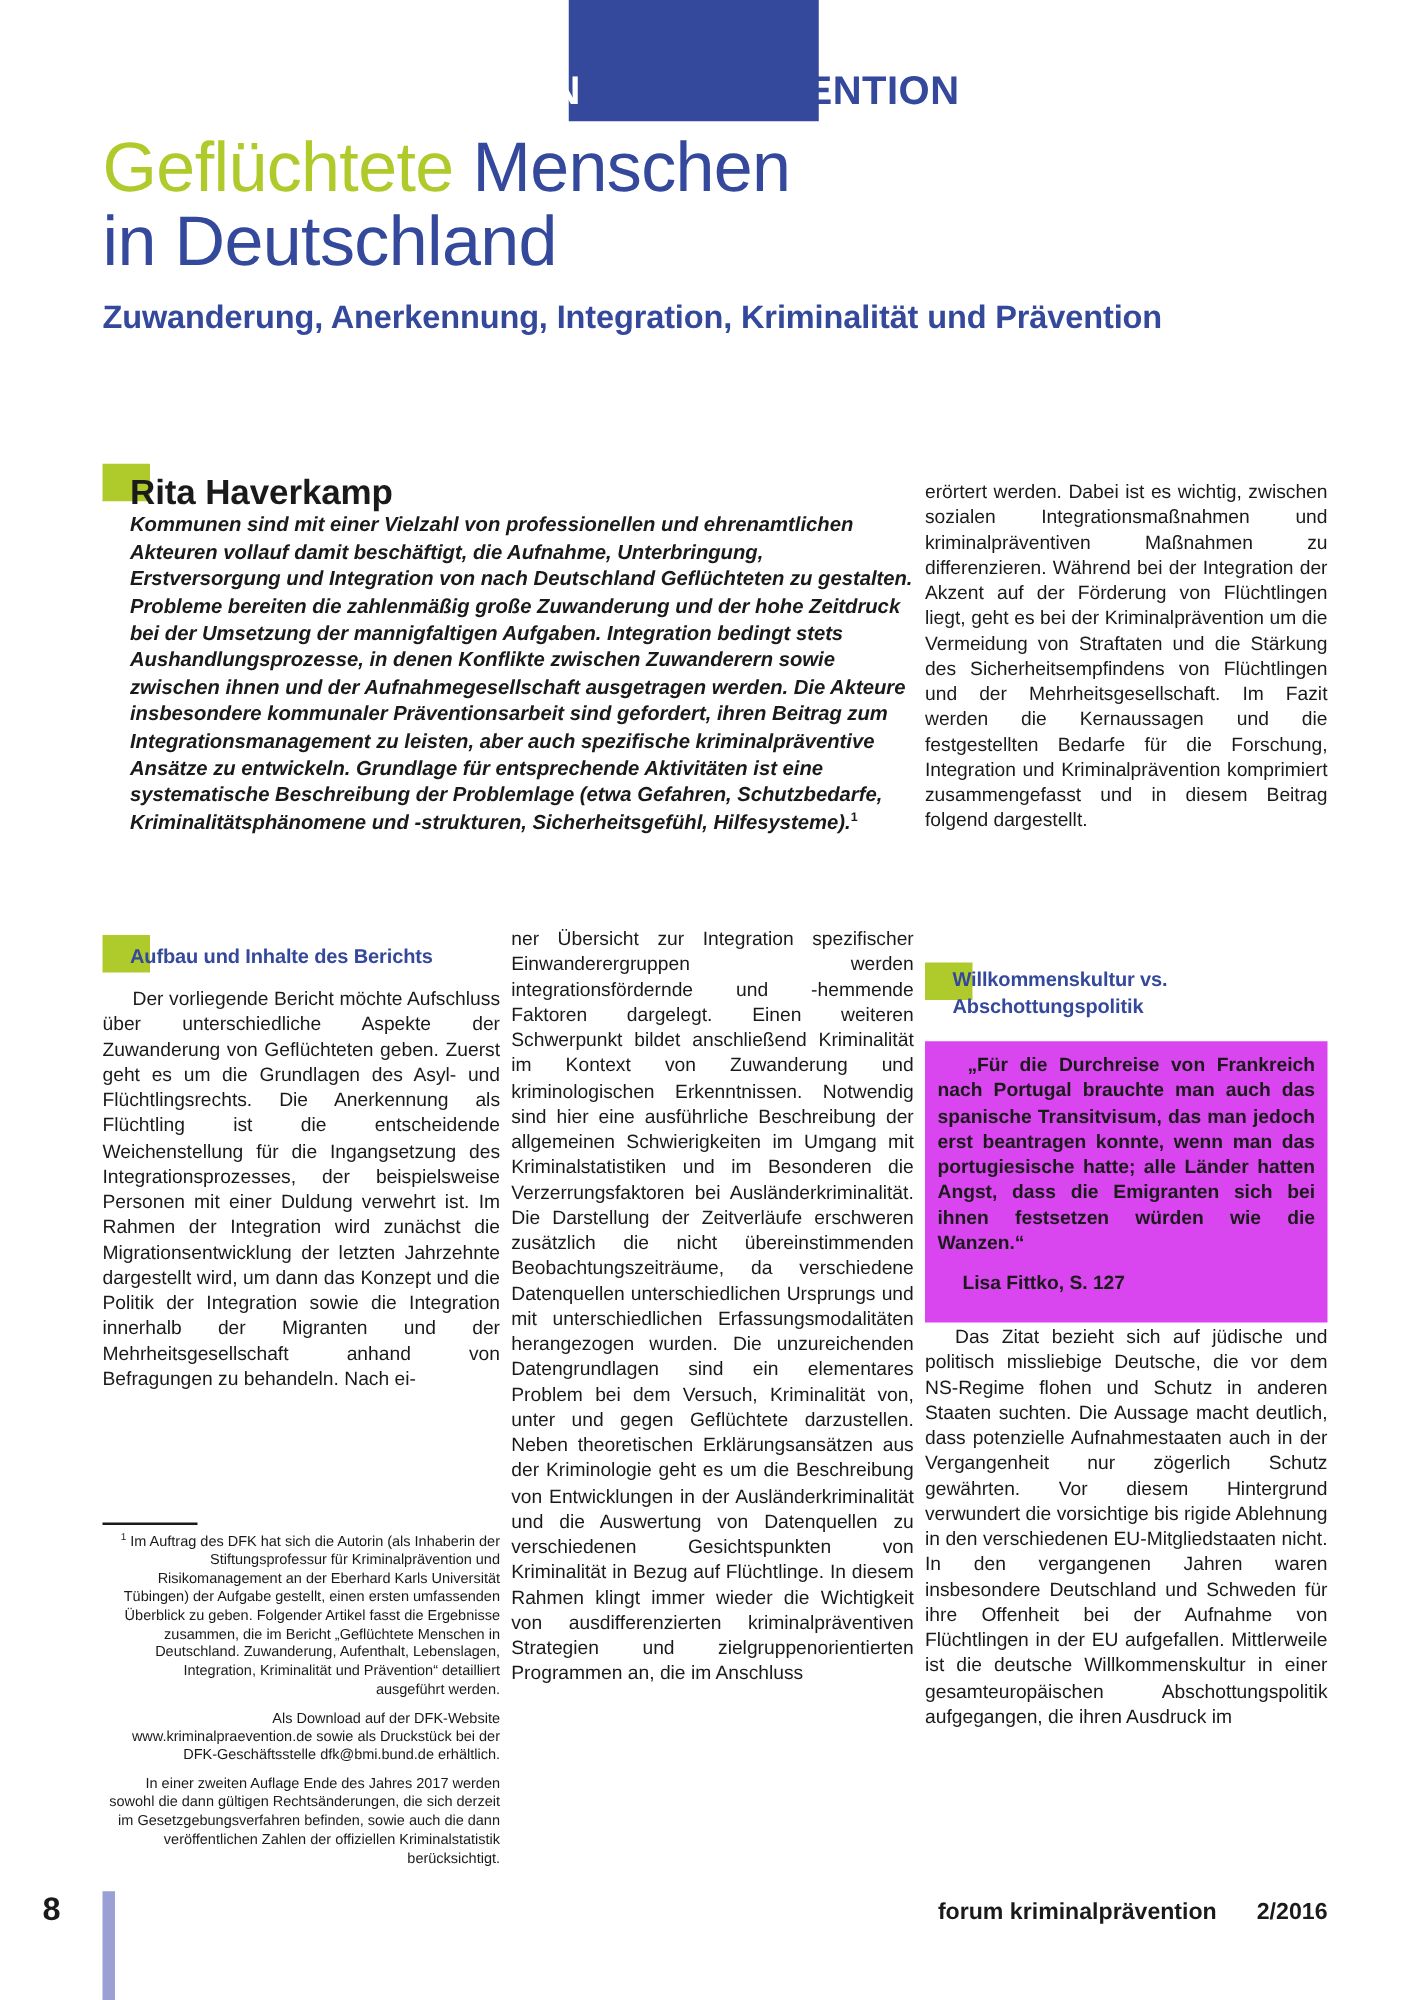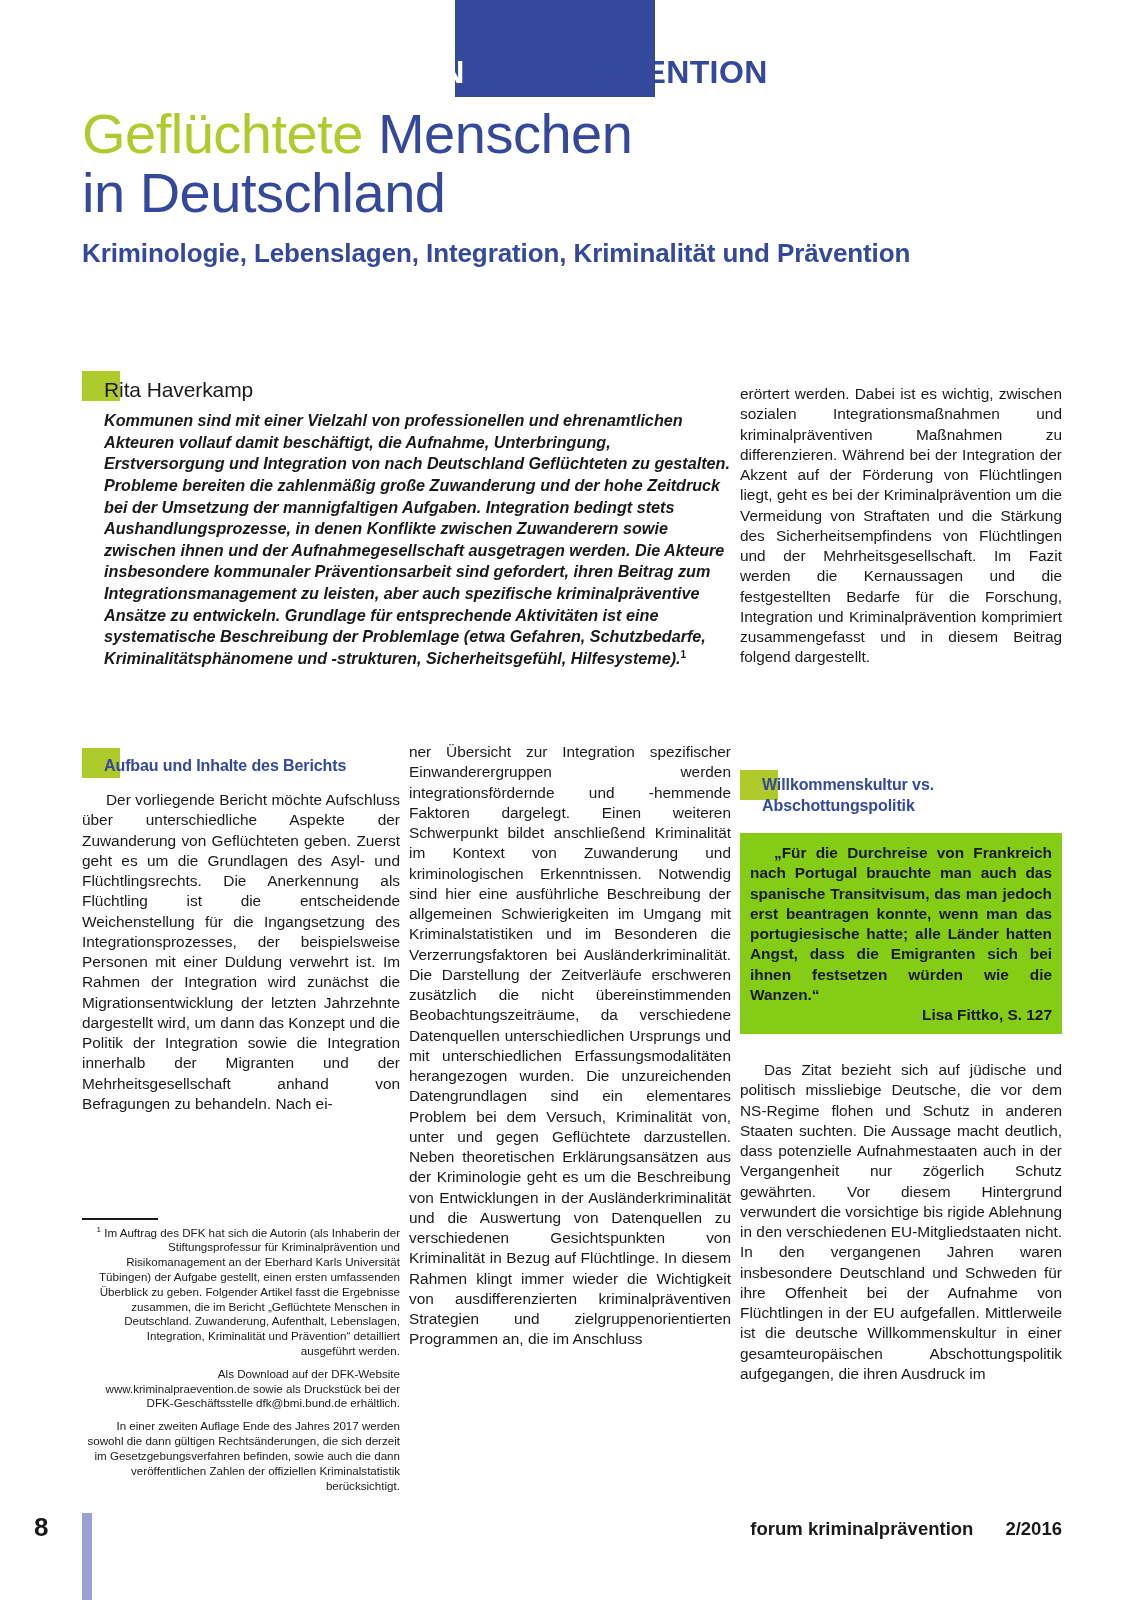--- a/index.html
+++ b/index.html
@@ -70,22 +70,22 @@
     position: absolute;
     background: #afcb2b;
     z-index: 0;
   }
 
   
   .author {
     position: absolute;
     left: 104px;
     top: 378px;
-    font-size: 21px;
-    font-weight: normal;
+    font-size: 28px;
+    font-weight: bold;
     color: #1a1a1a;
     z-index: 2;
     letter-spacing: -0.1px;
   }
 
   
   .abstract {
     position: absolute;
     left: 104px;
     top: 410px;
@@ -128,31 +128,31 @@
   }
   .sec-head-1 { left: 104px; top: 756px; width: 300px; }
   .sec-head-2 { left: 762px; top: 775px; width: 290px; }
 
   
   .quotebox {
     position: absolute;
     left: 740px;
     top: 833px;
     width: 322px;
-    background: #84cc16;
+    background: #d946ef;
     padding: 10px 10px 9px 10px;
     box-sizing: border-box;
     font-size: 15.4px;
     line-height: 1.315;
     text-align: justify;
     font-weight: bold;
     color: #1a1a1a;
   }
   .quotebox .q-text { text-indent: 24px; margin: 0; }
-  .quotebox .q-src  { text-indent: 8px; margin: 0; text-align: right; }
+  .quotebox .q-src  { text-indent: 8px; margin: 12px; text-align: left; }
 
   
   .footnote {
     position: absolute;
     left: 82px;
     top: 1218px;
     width: 318px;
     font-size: 11.6px;
     line-height: 1.28;
     color: #1a1a1a;
@@ -205,21 +205,21 @@
 <div class="header-band"></div>
 <div class="kicker">
   <span class="k-white">INTEGRATION</span><span class="k-blue"> UND PRÄVENTION</span>
 </div>
 
 <div class="title-block">
   <h1 class="title-main">
     <span class="t-green">Geflüchtete </span><span>Menschen</span><br>
     <span>in Deutschland</span>
   </h1>
-  <div class="title-sub">Kriminologie, Lebenslagen, Integration, Kriminalität und Prävention</div>
+  <div class="title-sub">Zuwanderung, Anerkennung, Integration, Kriminalität und Prävention</div>
 </div>
 
 <div class="green-sq" style="left:82px; top:371px; width:38px; height:30px;"></div>
 <div class="author">Rita Haverkamp</div>
 <div class="abstract"><span>Kommunen sind mit einer Vielzahl von professionellen und ehrenamtlichen Akteuren vollauf damit beschäftigt, die Aufnahme, Unterbringung, Erstversorgung und Integration von nach Deutschland Geflüchteten zu gestalten. Probleme bereiten die zahlenmäßig große Zuwanderung und der hohe Zeitdruck bei der Umsetzung der mannigfaltigen Aufgaben. Integration bedingt stets Aushandlungsprozesse, in denen Konflikte zwischen Zuwanderern sowie zwischen ihnen und der Aufnahmegesellschaft ausgetragen werden. Die Akteure insbesondere kommunaler Präventionsarbeit sind gefordert, ihren Beitrag zum Integrationsmanagement zu leisten, aber auch spezifische kriminalpräventive Ansätze zu entwickeln. Grundlage für entsprechende Aktivitäten ist eine systematische Beschreibung der Problemlage (etwa Gefahren, Schutzbedarfe, Kriminalitätsphänomene und -strukturen, Sicherheitsgefühl, Hilfesysteme).</span><sup>1</sup></div>
 
 <div class="green-sq" style="left:82px; top:748px; width:38px; height:30px;"></div>
 <div class="sec-head sec-head-1">Aufbau und Inhalte des Berichts</div>
 
 <div class="col col-1">

